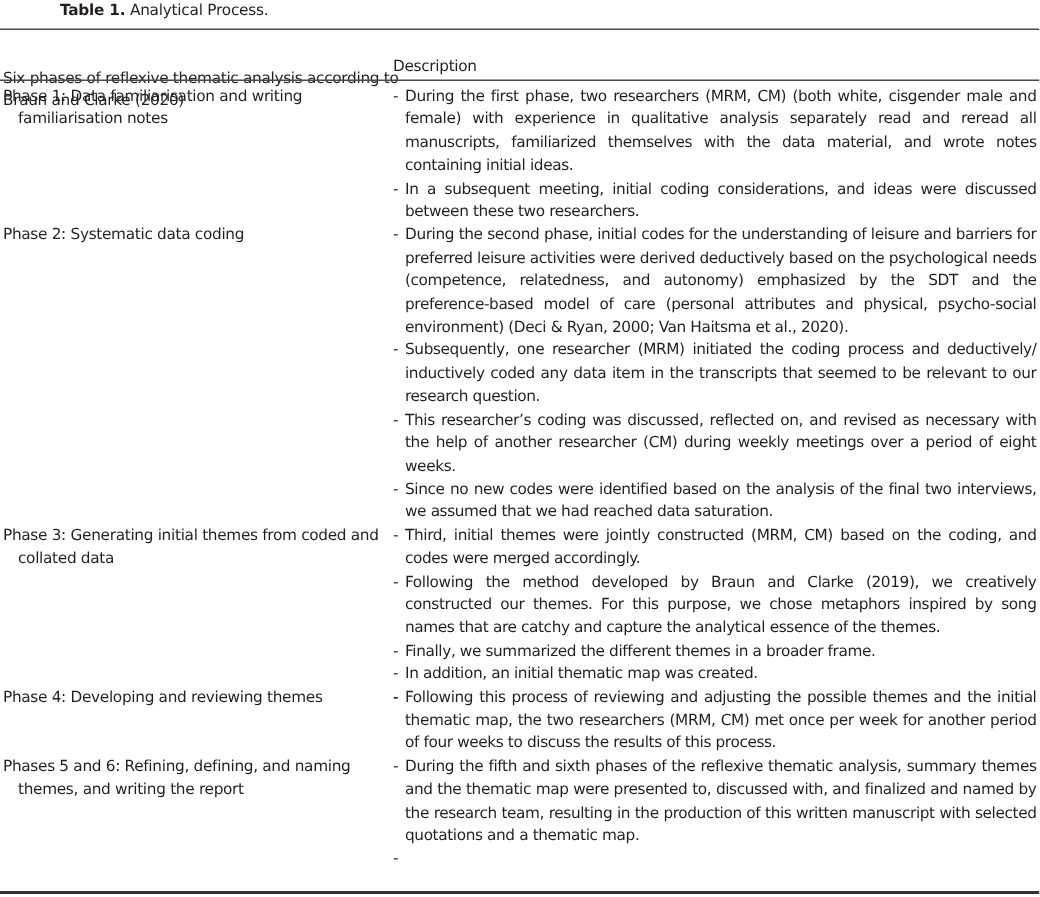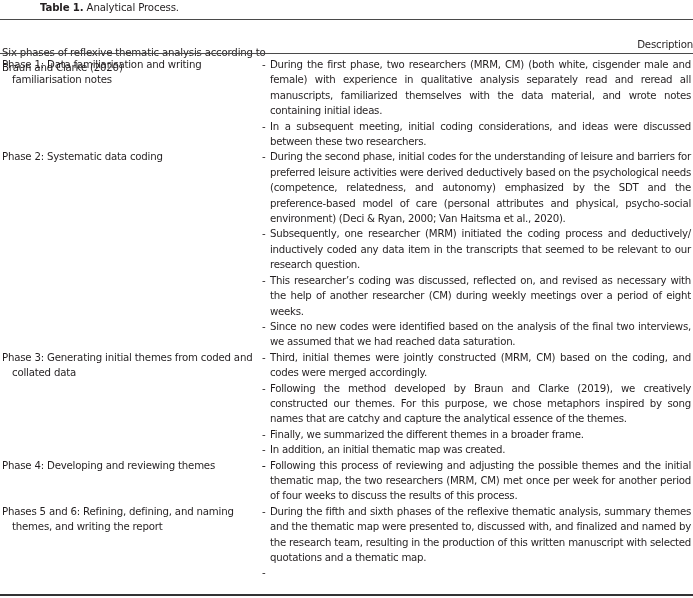--- a/index.html
+++ b/index.html
@@ -21,21 +21,21 @@
   .rule.top { top: 19px; height: 1px; }
   .rule.head { top: 53px; height: 1px; }
   .rule.bottom { top: 594px; height: 1.5px; background: #333; }
   .thead { position: absolute; top: 22px; left: 0; width: 693px; height: 30px; }
   .thead .c1 {
     position: absolute; left: 2px; top: 1px; width: 270px;
     line-height: 14.5px; letter-spacing: -0.2px; margin-top: 23px;
   }
   .thead .c2 {
     position: absolute; left: 262px; right: 0; top: 16px;
-    text-align: right; line-height: 14.5px; letter-spacing: -0.2px;
+    text-align: left; line-height: 14.5px; letter-spacing: -0.2px;
   }
   .tbody { position: absolute; top: 57px; left: 0; width: 693px; }
   .row { position: relative; display: flex; }
   .phase {
     width: 258px; flex: none; padding-left: 2px; box-sizing: border-box;
     line-height: 15.4px; letter-spacing: -0.2px;
     text-indent: -10px; padding-left: 12px;
   }
   .desc { flex: 1; padding-left: 4px; padding-right: 2px; }
   .bullet {

